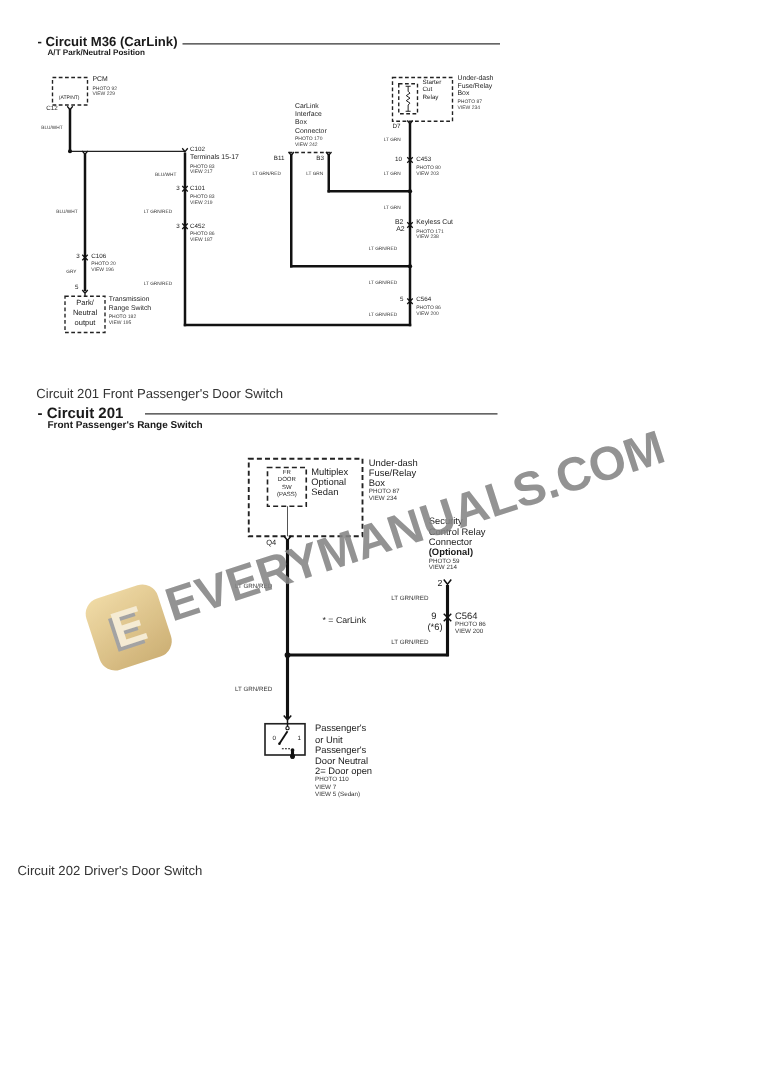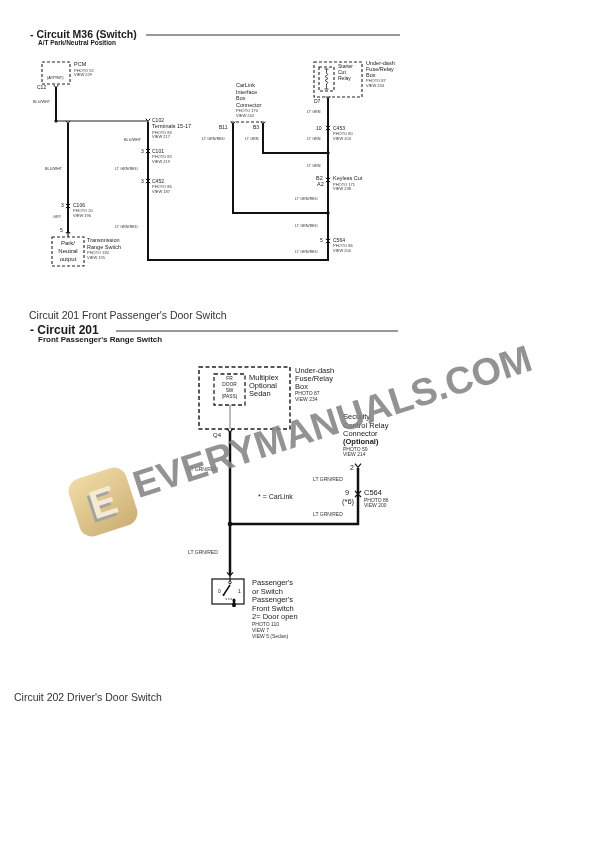--- a/index.html
+++ b/index.html
@@ -106,21 +106,21 @@
     <circle cx="230" cy="582.5" r="1.3" fill="none" stroke="#111" stroke-width="0.9"></circle>
     <line x1="223.5" y1="595" x2="230" y2="585" stroke="#111" stroke-width="1.5"></line>
     <circle cx="223.5" cy="595" r="1" fill="#111"></circle>
     <line x1="225.5" y1="599" x2="233" y2="599" stroke="#111" stroke-width="0.8" stroke-dasharray="1.5 1"></line>
     <circle cx="234" cy="600" r="1.5" fill="#111"></circle>
     <line x1="234" y1="600" x2="234" y2="607" stroke="#111" stroke-width="2.5"></line>
     <circle cx="234" cy="605" r="2" fill="#111"></circle>
   </g>
 </svg>
 
-<div class="t b" style="left:30px;top:29px;font-size:10.5px;">- Circuit M36 (Switch)</div>
+<div class="t b" style="left:30px;top:29px;font-size:10.5px;">- Circuit M36 (CarLink)</div>
 <div class="t b" style="left:38px;top:40px;font-size:6.5px;">A/T Park/Neutral Position</div>
 
 <div class="t f4" style="left:47px;top:76px;color:#222;">(ATP/NT)</div>
 <div class="t f55" style="left:74px;top:62px;">PCM</div>
 <div class="t f4" style="left:74px;top:68.5px;">PHOTO 92</div>
 <div class="t f4" style="left:74px;top:73px;">VIEW 229</div>
 <div class="t f5" style="left:37px;top:85px;">C12</div>
 
 <div class="t wl" style="left:33px;top:101px;">BLU/WHT</div>
 <div class="t wl" style="left:124px;top:139px;">BLU/WHT</div>
@@ -237,23 +237,23 @@
 <div class="t f75" style="left:342px;top:497.5px;">(*6)</div>
 <div class="t f75" style="left:364px;top:489px;">C564</div>
 <div class="t sub" style="left:364px;top:497.5px;">PHOTO 86</div>
 <div class="t sub" style="left:364px;top:503px;">VIEW 200</div>
 
 <div class="t f7" style="left:258px;top:493px;">* = CarLink</div>
 
 <div class="t f5" style="left:218px;top:589px;">0</div>
 <div class="t f5" style="left:238px;top:589px;">1</div>
 <div class="t f75" style="left:252px;top:579px;">Passenger's</div>
-<div class="t f75" style="left:252px;top:587.5px;">or Switch</div>
+<div class="t f75" style="left:252px;top:587.5px;">or Unit</div>
 <div class="t f75" style="left:252px;top:596px;">Passenger's</div>
-<div class="t f75" style="left:252px;top:604.5px;">Front Switch</div>
+<div class="t f75" style="left:252px;top:604.5px;">Door Neutral</div>
 <div class="t f75" style="left:252px;top:613px;">2= Door open</div>
 <div class="t sub" style="left:252px;top:621.5px;">PHOTO 110</div>
 <div class="t sub" style="left:252px;top:627.5px;">VIEW 7</div>
 <div class="t sub" style="left:252px;top:633.5px;">VIEW 5 (Sedan)</div>
 
 <div class="t heading-plain" style="left:14px;top:692px;">Circuit 202 Driver's Door Switch</div>
 
 <div class="wm-logo" id="wm-logo" style="background: linear-gradient(160deg, rgb(240, 217, 160), rgb(200, 168, 104));">
   <span class="wm-logo-letter">E</span>
 </div>

